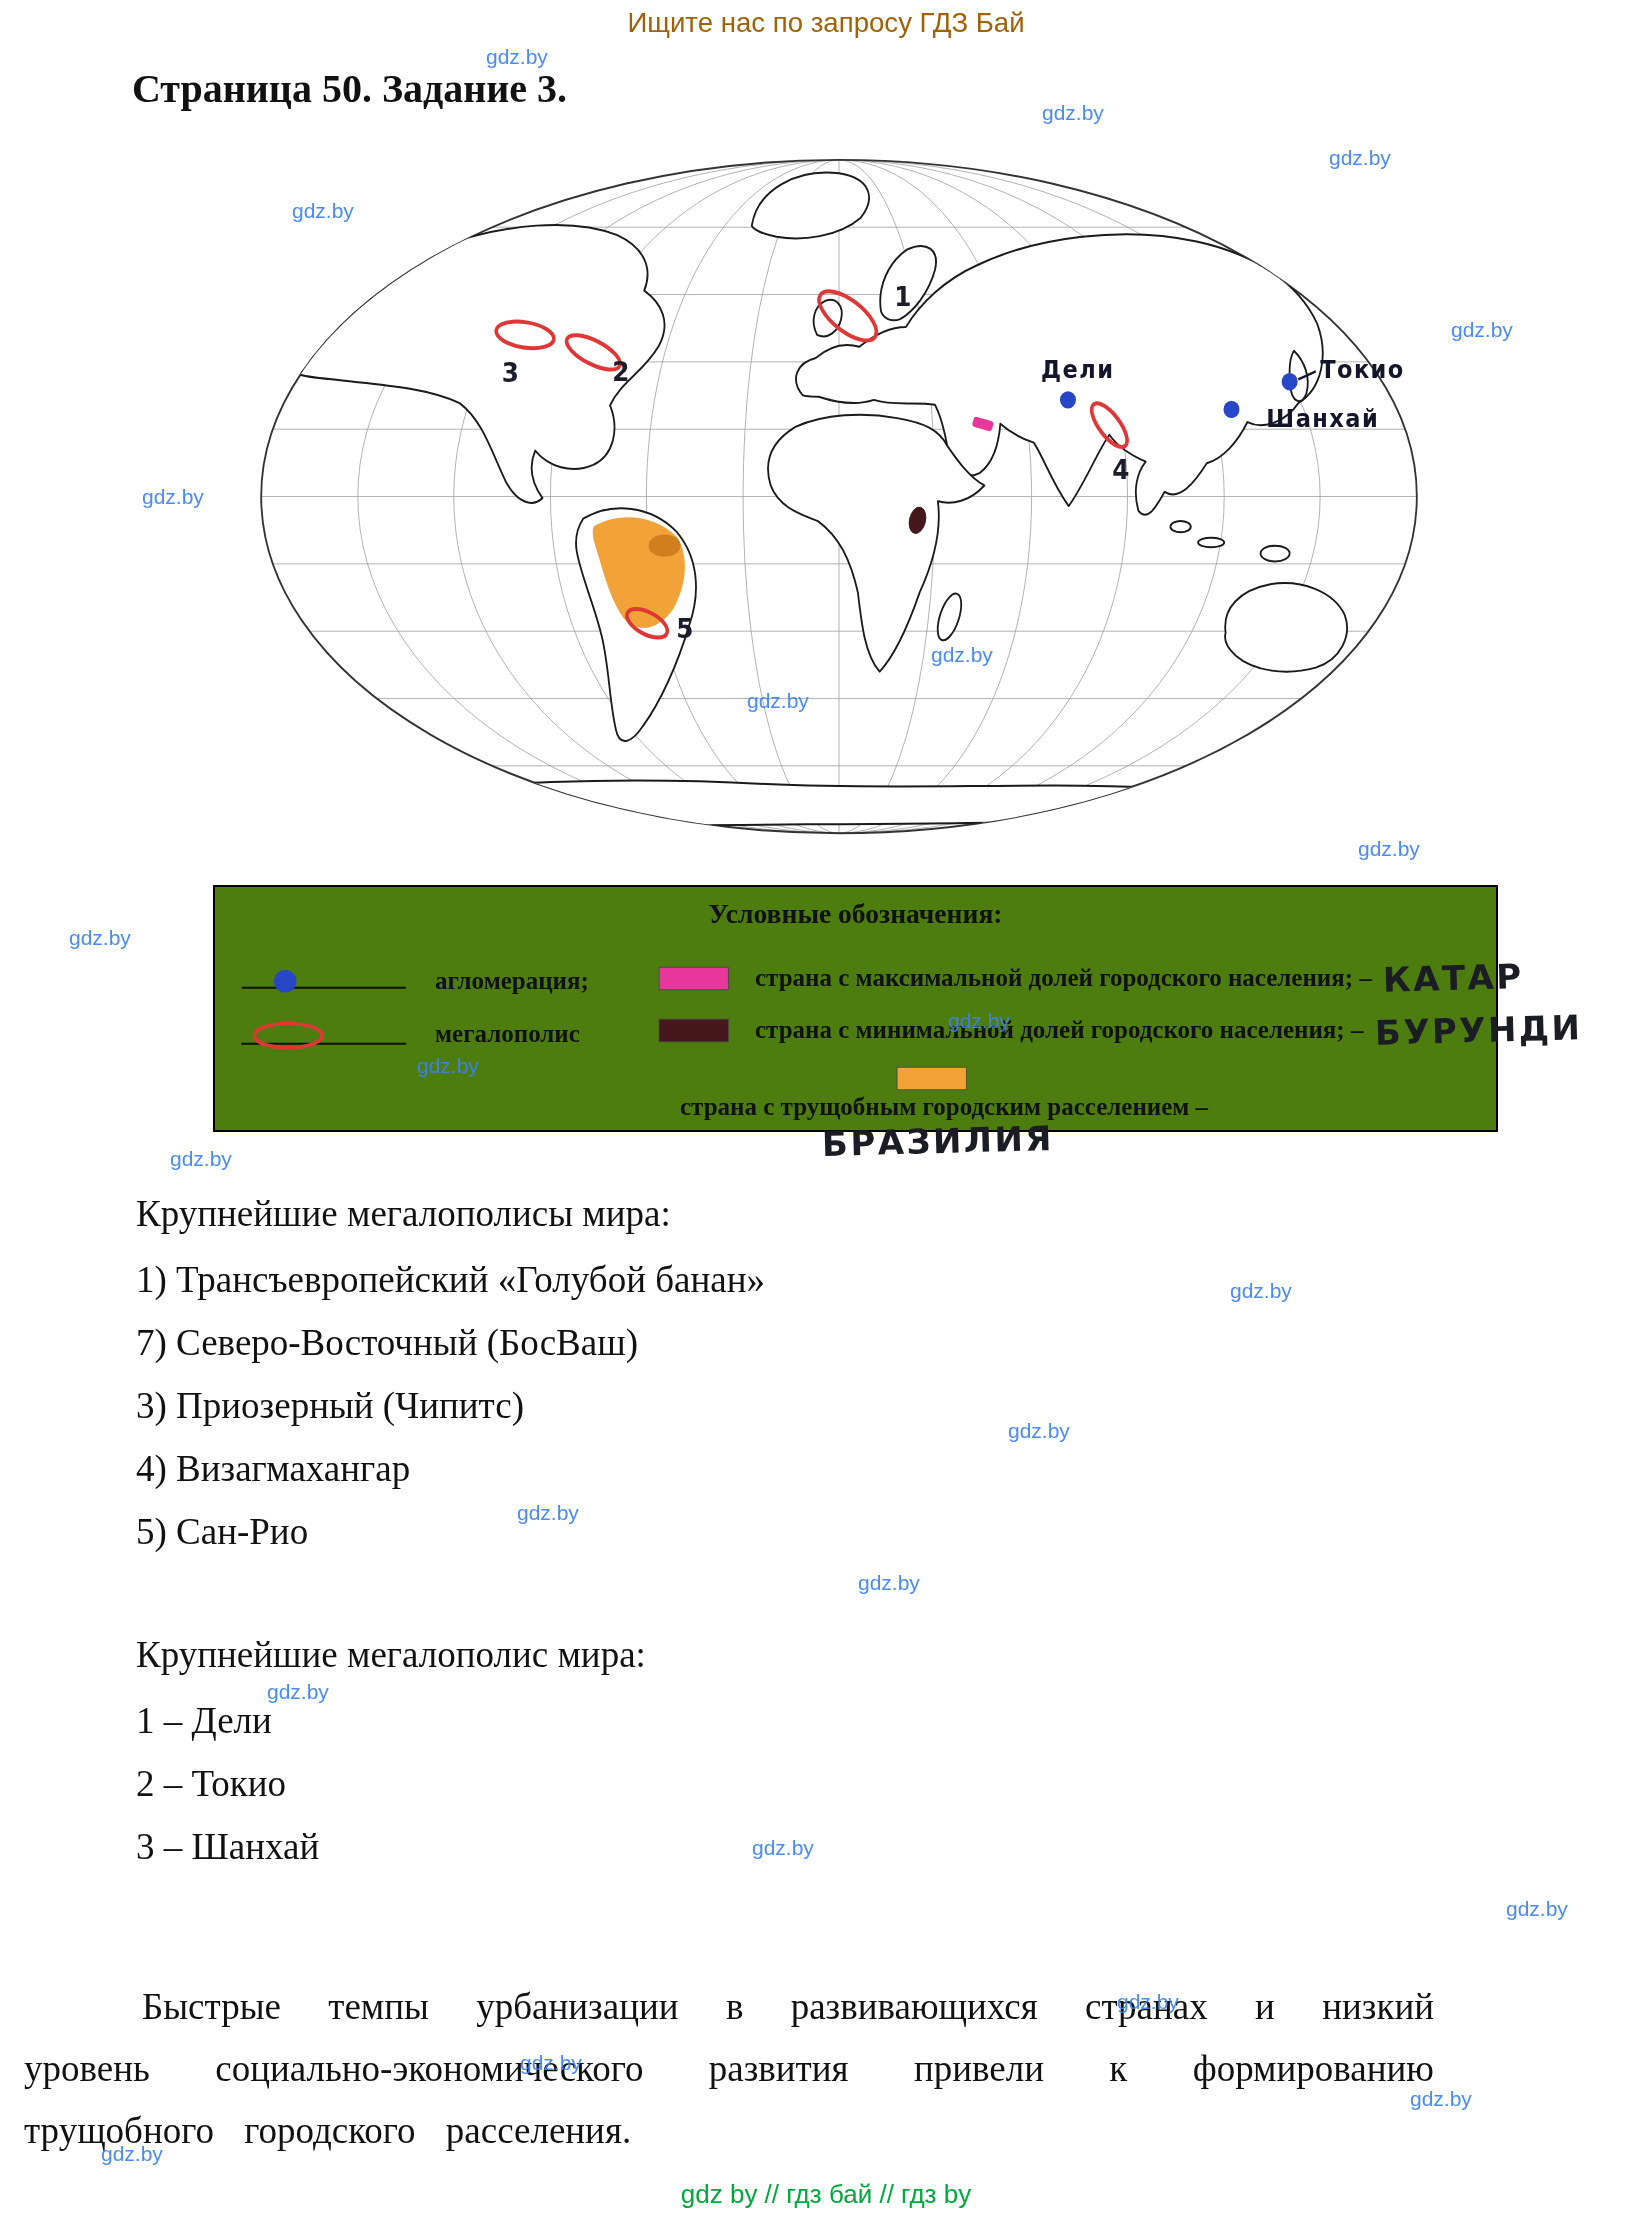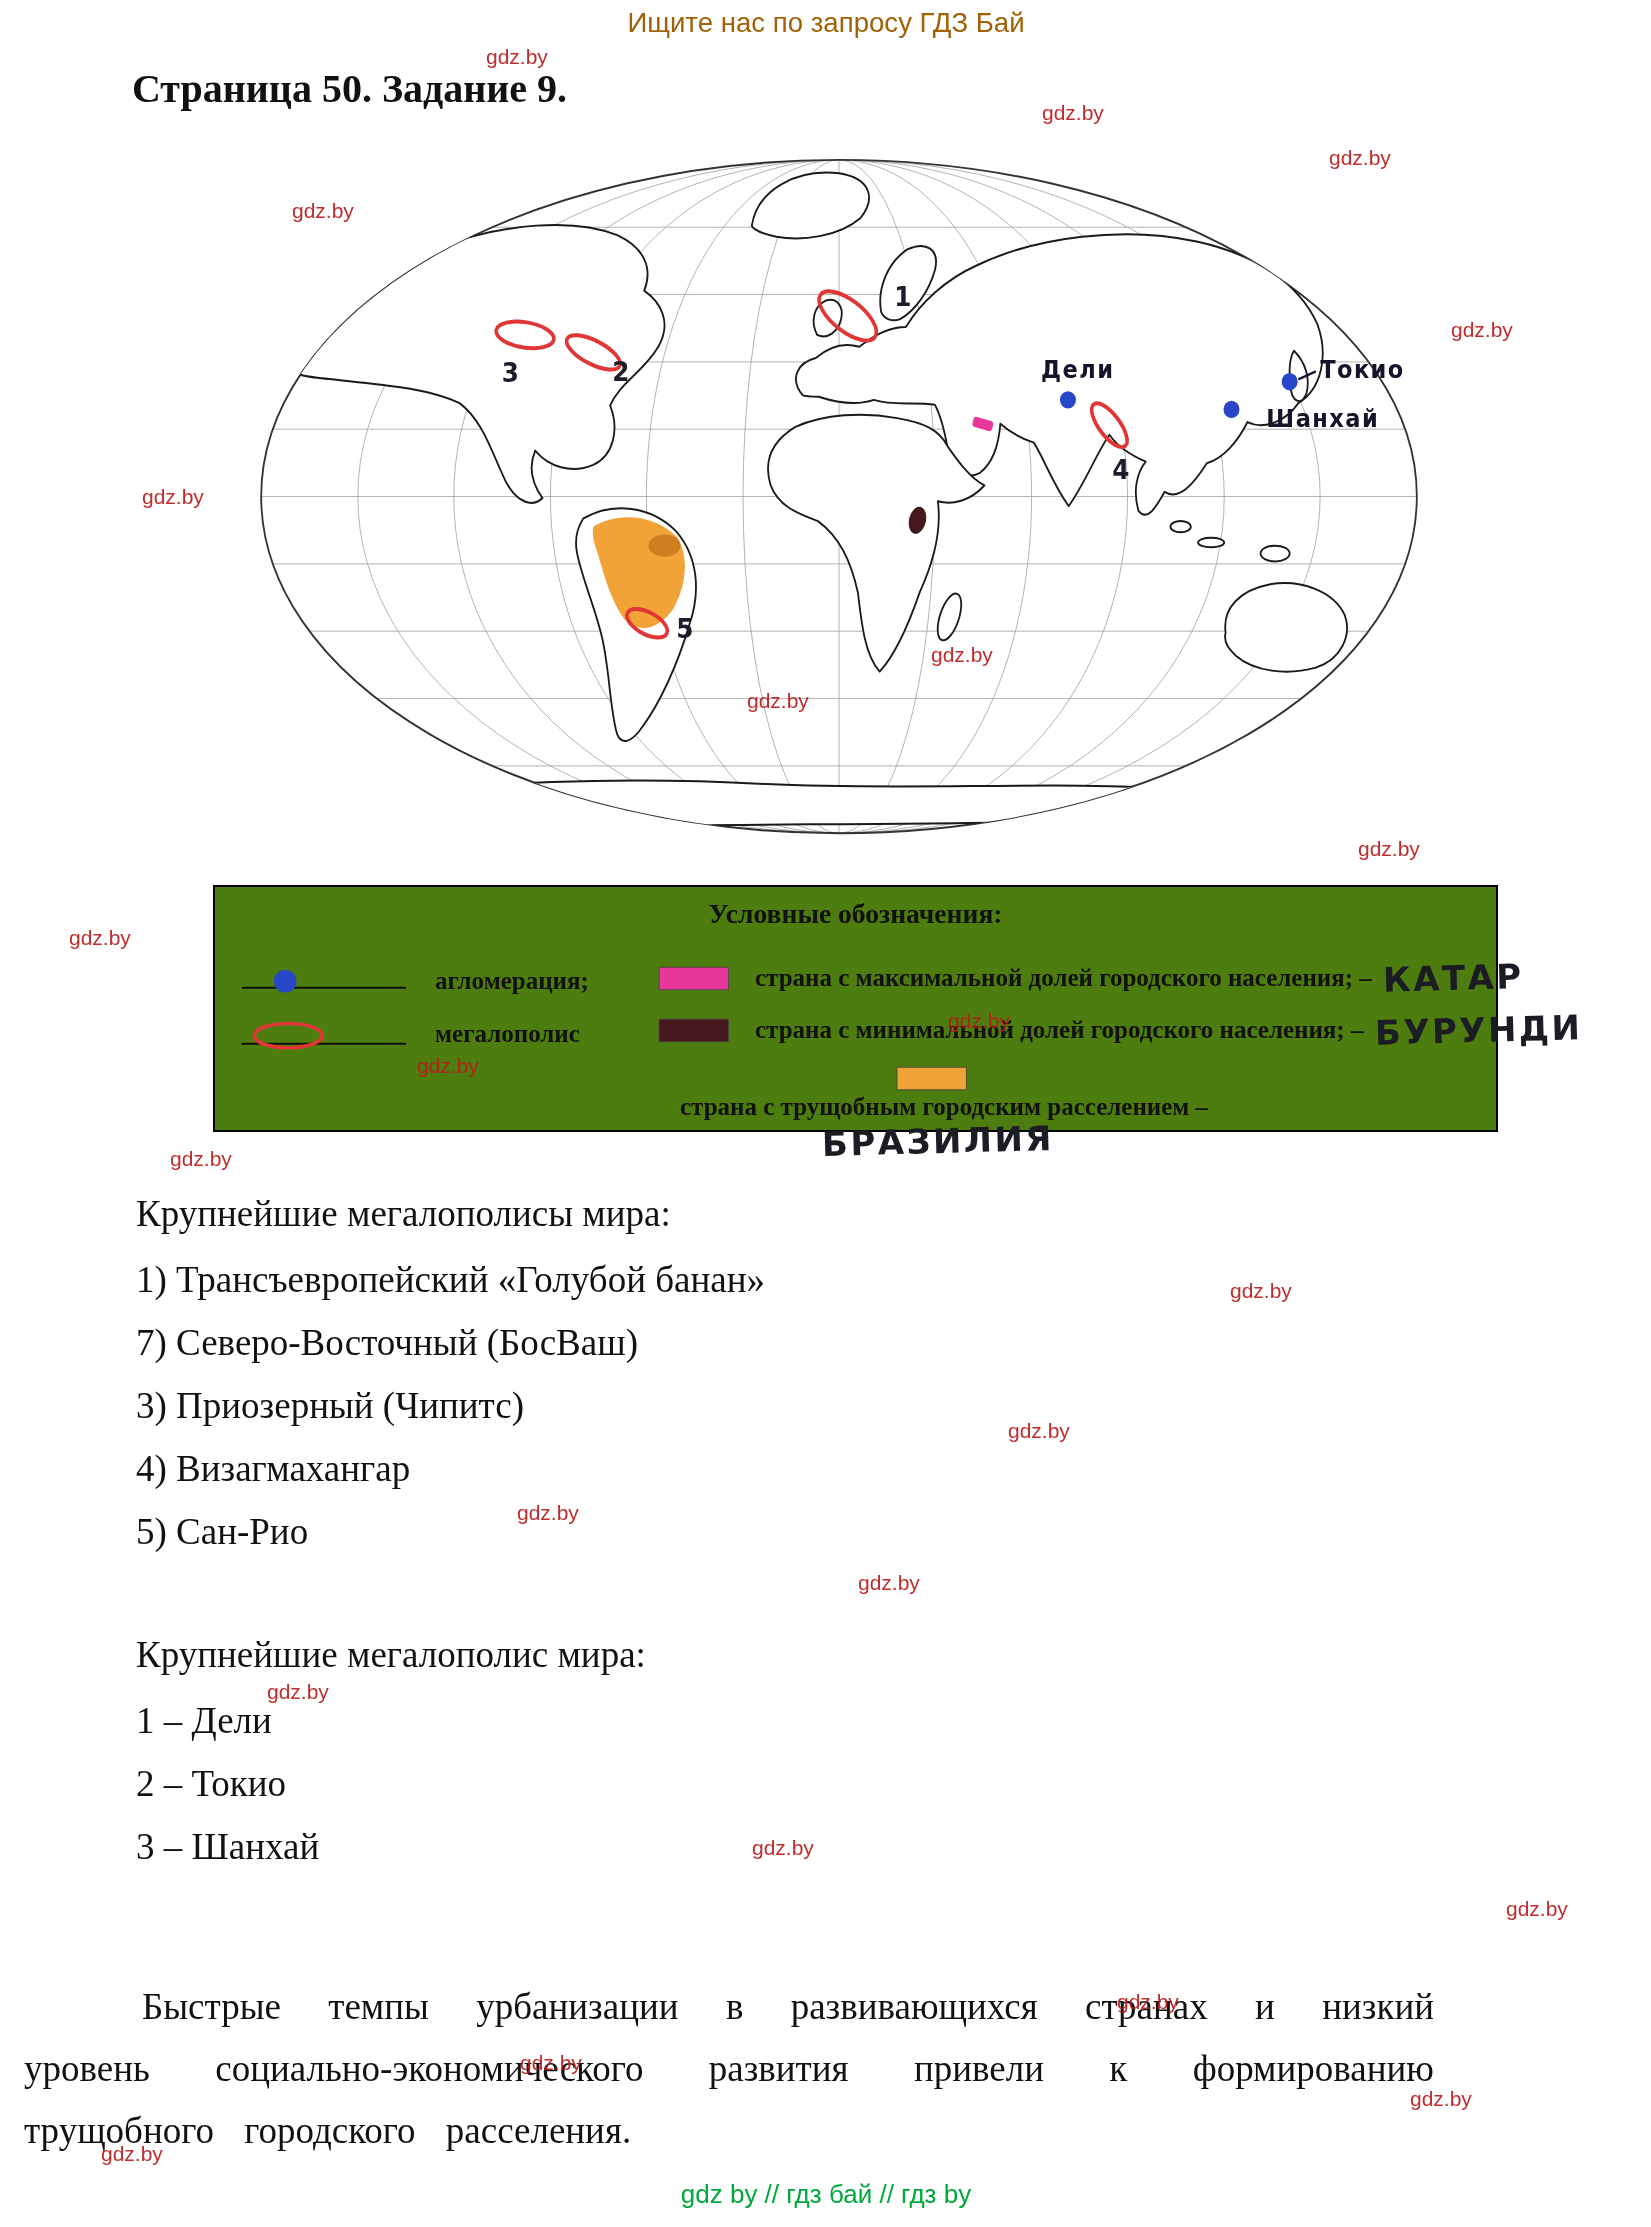--- a/index.html
+++ b/index.html
@@ -7,21 +7,21 @@
     width:1652px;height:2227px;position:relative;background:#ffffff;
     font-family:"Liberation Serif",serif;color:#111;overflow:hidden;
   }
   .banner{
     position:absolute;top:6.5px;left:0;width:100%;text-align:center;
     font-family:"Liberation Sans",sans-serif;font-size:27.6px;color:#a16207;
   }
   .page-title{position:absolute;left:132px;top:65px;font-size:40px;font-weight:700;}
   .wm{
     position:absolute;font-family:"Liberation Sans",sans-serif;font-size:21px;
-    color:#b91c1c;opacity:.92;z-index:9;white-space:nowrap;
+    color:#3b82f6;opacity:.92;z-index:9;white-space:nowrap;
   }
   .map-svg{position:absolute;left:243px;top:148px;z-index:1;}
   .map-num{font-family:"DejaVu Sans",sans-serif;font-size:34px;font-weight:700;fill:#1c1c2a;}
   .city-label{font-family:"DejaVu Sans",sans-serif;font-size:31px;font-weight:700;letter-spacing:2px;fill:#14142a;}
   .legend{
     position:absolute;left:213px;top:885px;width:1281px;height:243px;
     border:2.4px solid #000;background:#4d7c0f;z-index:2;overflow:visible;
   }
   .legend-title{
     position:absolute;top:11.3px;left:50%;transform:translateX(-50%);
@@ -43,21 +43,21 @@
   }
   .footer{
     position:absolute;top:2179px;left:0;width:100%;text-align:center;
     font-family:"Liberation Sans",sans-serif;font-size:26px;color:#00a93c;z-index:3;
   }
 </style>
 </head>
 <body>
 
 <div class="banner">Ищите нас по запросу ГДЗ Бай</div>
-<div class="page-title">Страница 50. Задание 9.</div>
+<div class="page-title">Страница 50. Задание 3.</div>
 
 <svg class="map-svg" width="1192" height="705" viewBox="0 0 1640 890" preserveAspectRatio="none">
   <defs>
     <clipPath id="globe">
         <ellipse cx="820" cy="440" rx="795" ry="425"></ellipse>
       </clipPath>
   </defs>
 
   <g clip-path="url(#globe)" stroke="#9a9a9a" stroke-width="1" fill="none">
     <line x1="25" y1="100" x2="1615" y2="100"></line>

